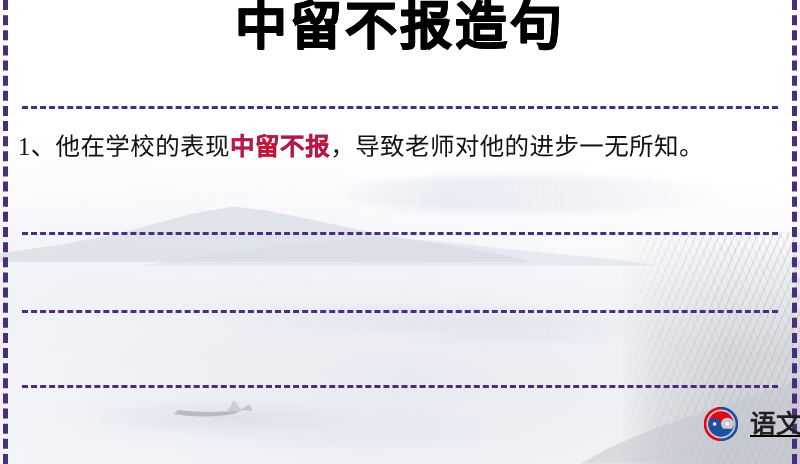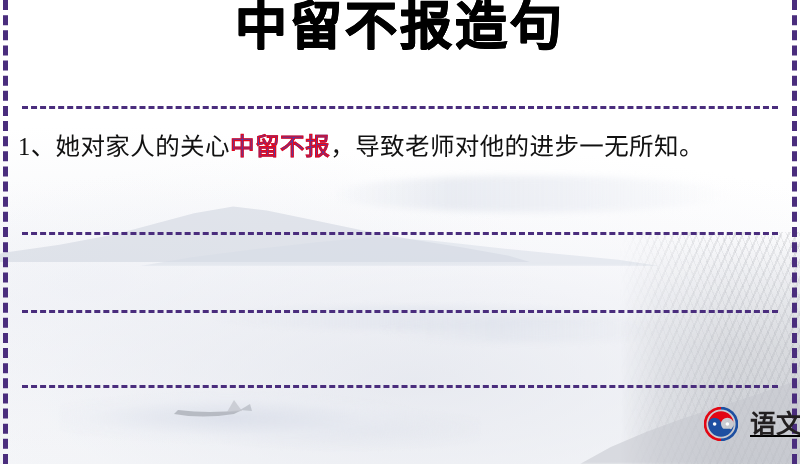--- a/index.html
+++ b/index.html
@@ -257,21 +257,21 @@
 
   <div class="sep sep-1"></div>
   <div class="sep sep-2"></div>
   <div class="sep sep-3"></div>
   <div class="sep sep-4"></div>
 
   <div class="title-band">
     <h1 class="title-text">中留不报造句</h1>
   </div>
 
-  <p class="sentence s1"><span>1、</span><span>她对家人的关心</span><span class="kw">中留不报</span><span>，导致老师对他的进步一无所知。</span></p>
+  <p class="sentence s1"><span>1、</span><span>他在学校的表现</span><span class="kw">中留不报</span><span>，导致老师对他的进步一无所知。</span></p>
 
 
 
   <div class="logo">
     <svg class="logo-mark" width="34" height="34" viewBox="0 0 64 64">
 
       <path d="M32 2 A30 30 0 0 0 2 32 A30 30 0 0 0 32 62 A30 30 0 0 0 62 32 A30 30 0 0 0 32 2 Z" fill="none" stroke="#e30613" stroke-width="5" stroke-dasharray="94 94" stroke-dashoffset="0"></path>
       <path d="M32 62 A30 30 0 0 0 62 32 A30 30 0 0 0 32 2" fill="none" stroke="#1d4fa1" stroke-width="5"></path>
 
       <path d="M8 32 A24 24 0 0 1 56 32 A12 12 0 0 0 32 32 A12 12 0 0 1 8 32 Z" fill="#e30613"></path>

